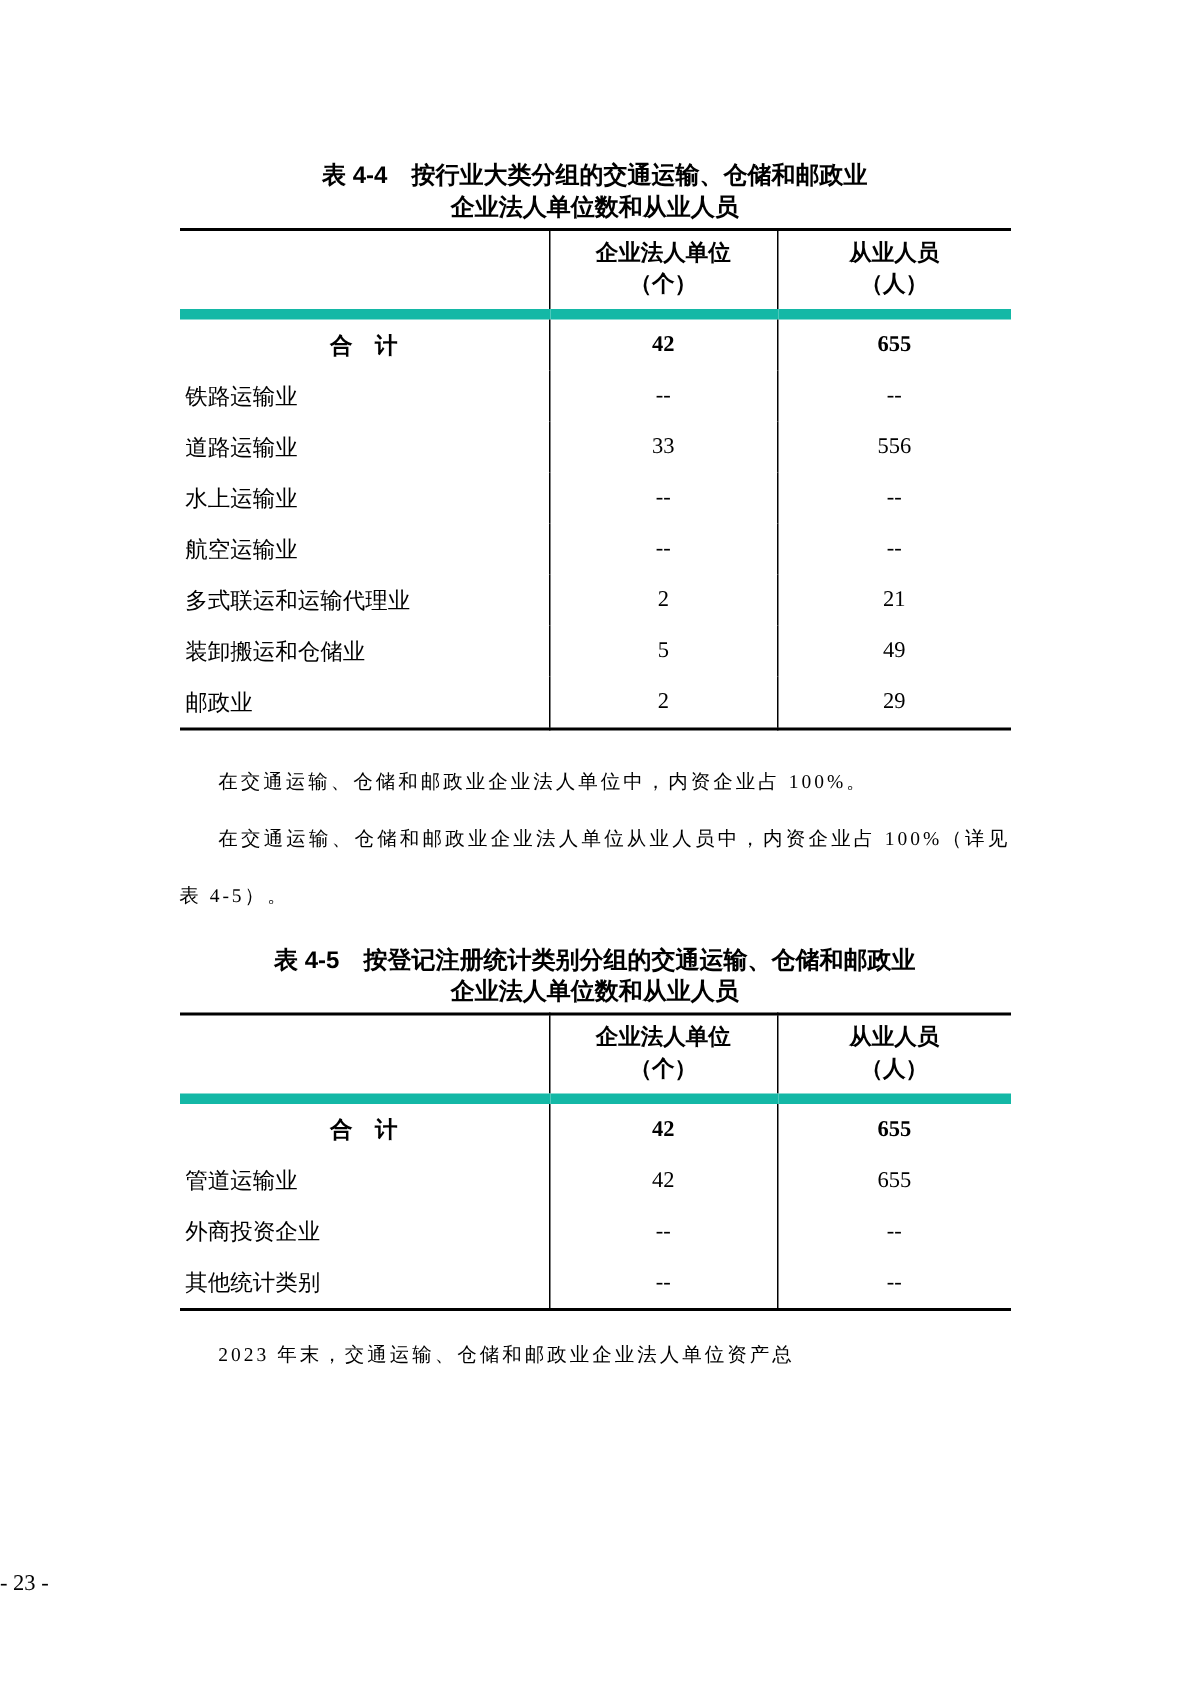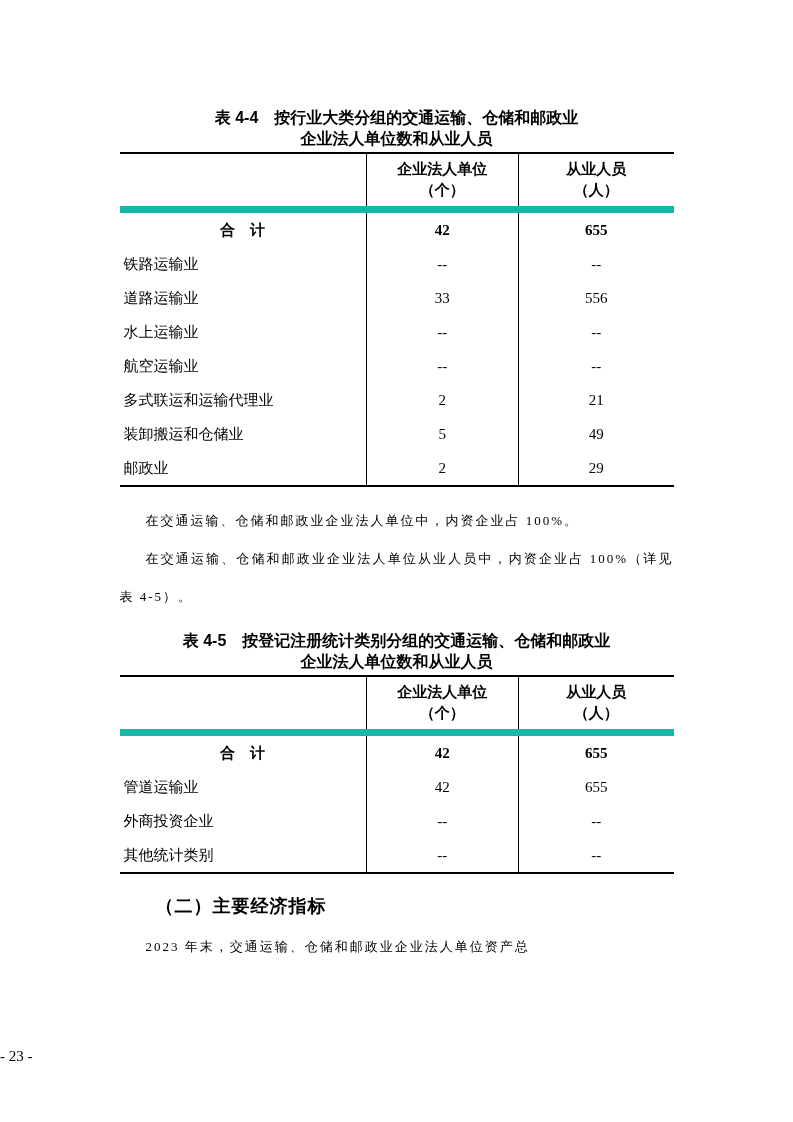--- a/index.html
+++ b/index.html
@@ -175,18 +175,17 @@
         <td>--</td>
       </tr>
       <tr>
         <td class="label">其他统计类别</td>
         <td>--</td>
         <td>--</td>
       </tr>
     </tbody>
   </table>
 
-  <div class="section-heading">（二）主要经济指标</div>
   <p class="para last-para">2023 年末，交通运输、仓储和邮政业企业法人单位资产总</p>
 
 </div>
 
 <div class="footer">- 23 -</div>
 
 </body></html>

